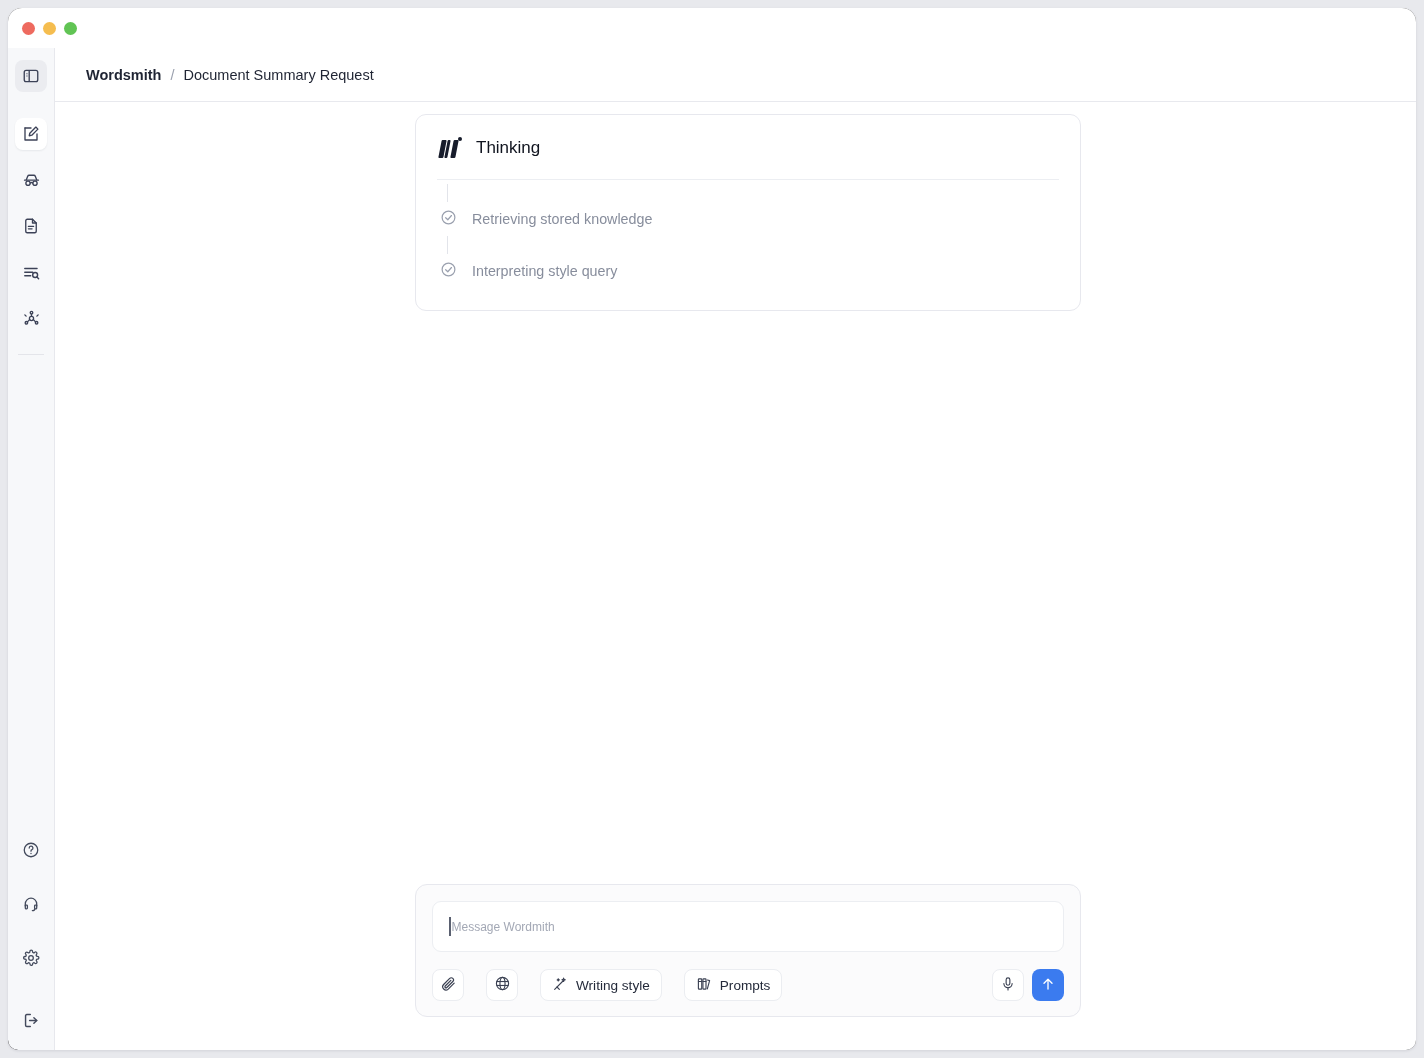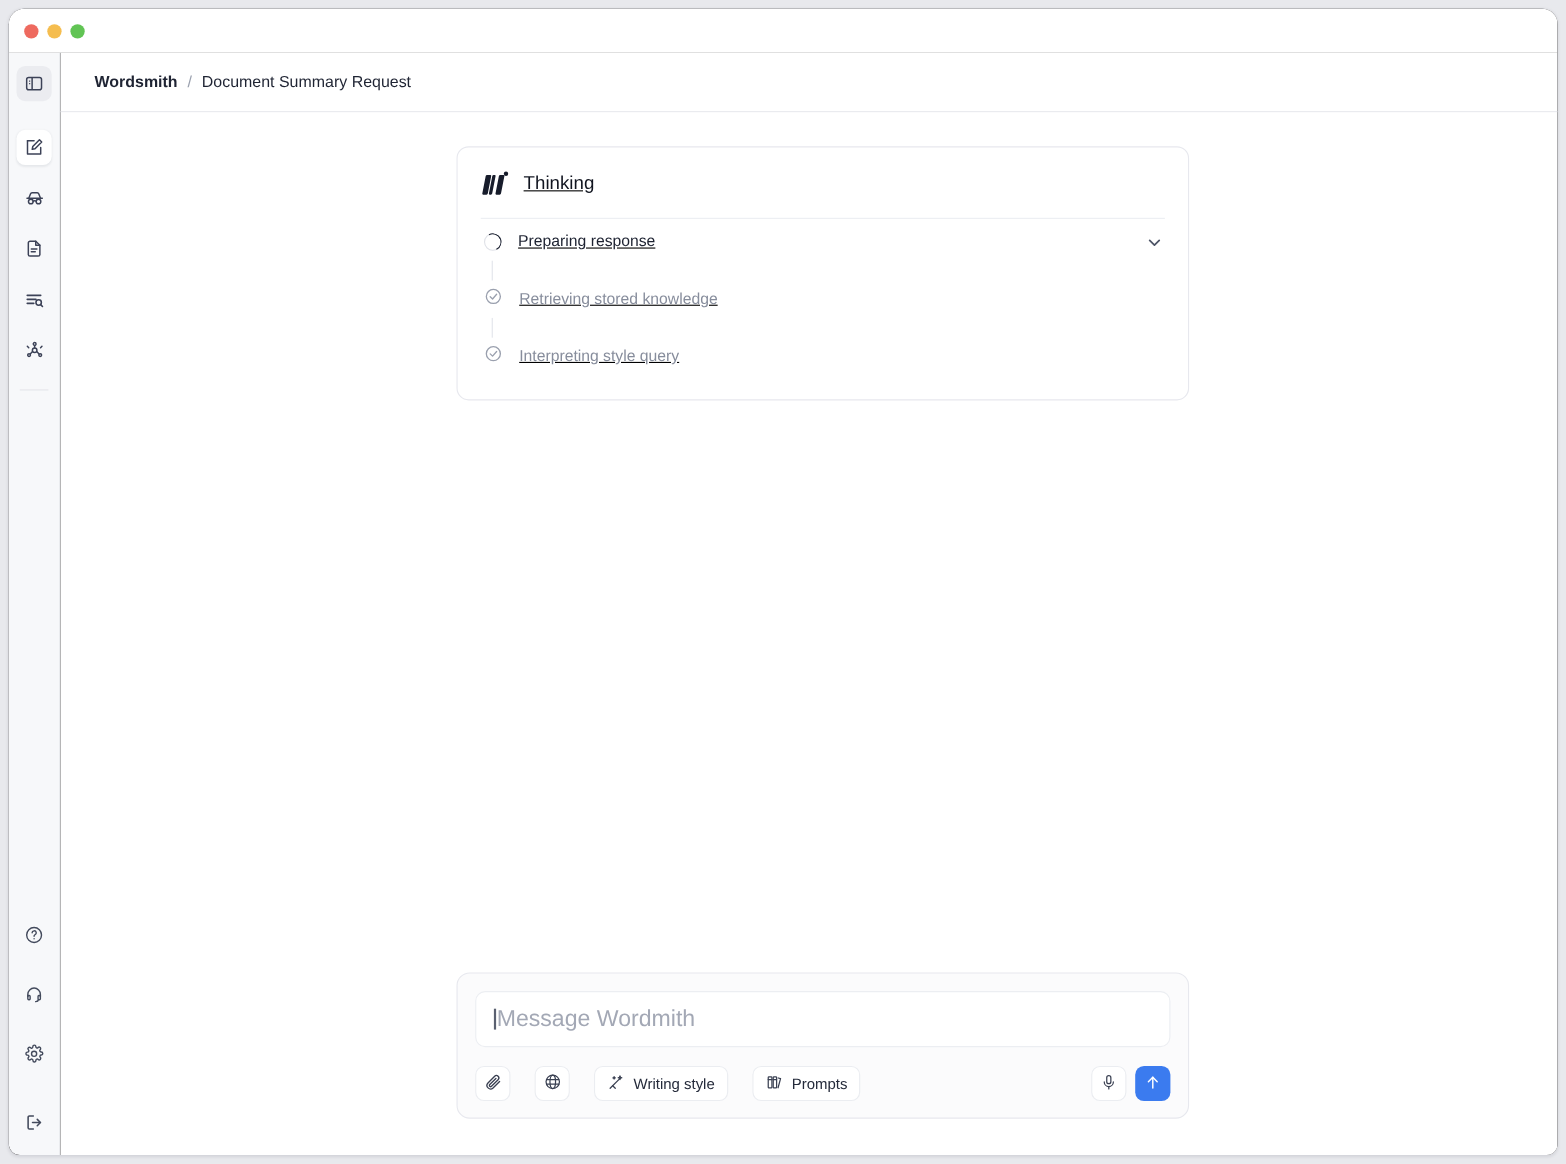--- a/index.html
+++ b/index.html
@@ -94,26 +94,25 @@
     border-radius: 11px;
     min-height: 65px;
     padding: 0 18px 0 21px;
     display: flex; align-items: center;
   }
   .user-bubble .txt { font-size: 15.2px; color: #1d2231; }
   .bubble-actions { margin-left: auto; display: flex; align-items: center; gap: 20px; }
   .ico-btn { color: #4a5164; display: flex; cursor: pointer; }
 
   .think-card {
-    margin-top: 31px;
+    margin-top: 12px;
     border: 1px solid #e7e8ee;
     border-radius: 11px;
     background: #fff;
     padding: 20px 21px 22px;
-    text-decoration: underline;
   }
   .think-head { display: flex; align-items: center; gap: 14px; padding: 2px 0 0 3px; }
   .think-title { font-size: 17px; color: #10141f; }
   .think-div { height: 1px; background: #eceef2; margin: 21px 0 0; }
 
   .steps { padding-top: 4px; }
   .step { display: flex; align-items: center; min-height: 34px; padding-left: 3px; }
   .step .label { font-size: 14.3px; margin-left: 15px; }
   .step.active .label { color: #1d2231; }
   .step.done   .label { color: #878d9c; }
@@ -155,21 +154,21 @@
   }
   .input-shell {
     background: #fff;
     border: 1px solid #eceef2;
     border-radius: 9px;
     height: 51px;
     display: flex; align-items: center;
     padding: 0 16px;
   }
   .caret { width: 1.5px; height: 19px; background: #5a6070; margin-right: 1px; }
-  .ph { font-size: 21px; color: #a3a8b5; }
+  .ph { font-size: 12px; color: #a3a8b5; }
   .tools { display: flex; align-items: center; gap: 22px; margin-top: 17px; }
   .pill {
     height: 32px; padding: 0 11px;
     background: #fff;
     border: 1px solid #ebedf1; border-radius: 8px;
     display: flex; align-items: center; gap: 8px;
     font-size: 13.6px; color: #242a3a;
     font-family: inherit; cursor: pointer;
   }
   .pill.sq { width: 32px; padding: 0; justify-content: center; }
@@ -329,29 +328,20 @@
                 <i class="b2"></i>
                 <i class="b3"></i>
                 <i class="dotm"></i>
             </span>
             <span class="think-title">Thinking</span>
           </div>
           <div class="think-div"></div>
 
           <div class="steps">
 
-            <div class="step active">
-              <span class="spinner"></span>
-              <span class="label">Preparing response</span>
-              <span class="chev">
-                <svg width="19" height="19" viewBox="0 0 24 24" fill="none" stroke="currentColor" stroke-width="2" stroke-linecap="round" stroke-linejoin="round">
-                  <polyline points="6.5,9.5 12,15 17.5,9.5"></polyline>
-                </svg>
-              </span>
-            </div>
 
             <div class="connector"></div>
 
             <div class="step done">
               <span>
                 <svg width="17" height="17" viewBox="0 0 24 24" fill="none" stroke="#9aa0ae" stroke-width="1.7" stroke-linecap="round" stroke-linejoin="round">
                   <circle cx="12" cy="12" r="9"></circle>
                   <polyline points="8,12.3 11,15.2 16.2,9.2"></polyline>
                 </svg>
               </span>

